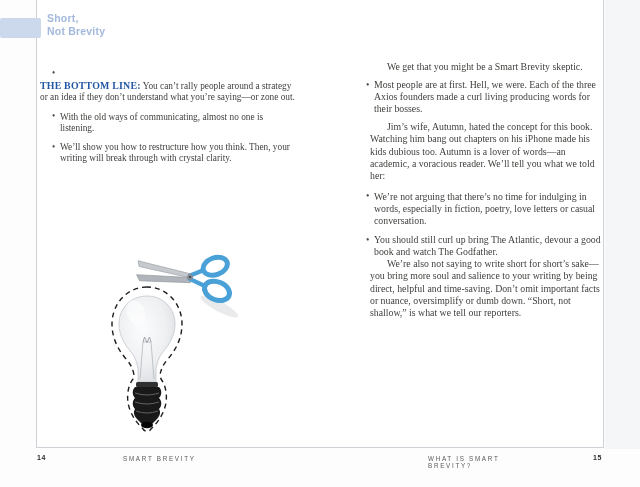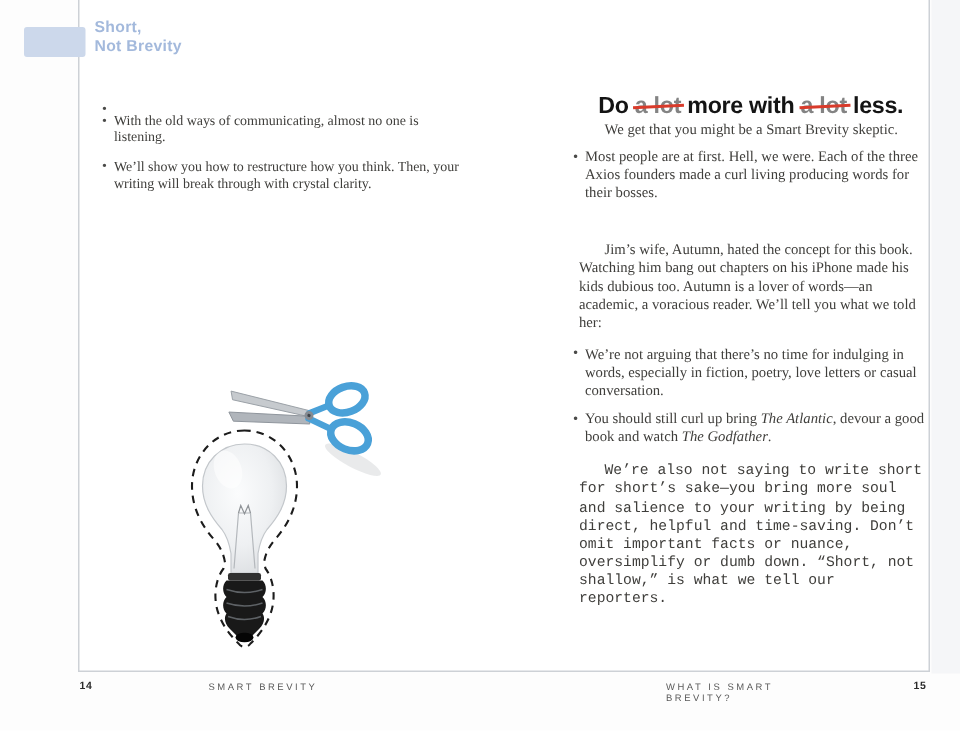--- a/index.html
+++ b/index.html
@@ -1,18 +1,18 @@
 <!DOCTYPE html>
 <html><head>
 <meta charset="utf-8">
 <style>
   html,body{margin:0;padding:0;}
   body{width:640px;height:487px;background:#fdfdfd;overflow:hidden;position:relative;
        font-family:"Liberation Serif",serif;}
-  .stage{position:absolute;left:16px;top:0;width:508px;height:487px;}
+  .stage{position:absolute;left:0;top:0;width:508px;height:487px;}
 
   .outer-right{position:absolute;left:605px;top:0;width:35px;height:449px;background:#f5f6f8;}
   .page-frame{position:absolute;left:36px;top:-2px;width:568px;height:450px;
               border:1px solid #cdd1d6;background:#ffffff;box-sizing:border-box;}
 
   
   .tab{position:absolute;left:0;top:18px;width:41px;height:20px;background:#ccd8eb;border-radius:2px;z-index:2;}
   .chapter-title{position:absolute;left:47px;top:12px;z-index:2;
                  font-family:"Liberation Sans",sans-serif;font-weight:bold;
                  font-size:10.5px;line-height:12.5px;color:#a3b9dc;letter-spacing:.2px;}
@@ -35,25 +35,25 @@
             line-height:20px;color:#141414;text-align:center;margin:0 -10px 0 -12px;
             letter-spacing:-0.2px;white-space:nowrap;}
   .strike{color:#838383;position:relative;white-space:nowrap;}
   .strike::after{content:"";position:absolute;left:-1px;right:-2px;top:48%;height:1.8px;
                  background:#d93b2b;transform:rotate(-3deg);}
   .para{margin:0;text-indent:17px;}
   .p1{}
   .rb{position:relative;margin-left:4px;}
   .rb .marker{position:absolute;left:-8px;top:-0.5px;color:#4a4a48;}
   .rb1{margin-top:6px;}
-  .rp2{margin-top:26px;font-family:Liberation Serif, serif;}
+  .rp2{margin-top:6px;font-family:Liberation Serif, serif;}
   .rb2{margin-top:9px;}
   .rb3{margin-top:7px;}
-  .rp3{margin-top:10px;font-family:Liberation Mono, monospace;}
-  .ital{font-style:italic;}
+  .rp3{}
+  .ital{}
 
   
   .pagenum{position:absolute;top:454px;font-family:"Liberation Sans",sans-serif;
            font-size:7px;font-weight:bold;color:#2b2b2b;letter-spacing:.5px;}
   .pn-left{left:37px;}
   .pn-right{left:593px;}
   .runhead{position:absolute;top:455px;font-family:"Liberation Sans",sans-serif;
            font-size:6.3px;letter-spacing:1.7px;color:#5a5a5a;}
   .rh-left{left:123px;}
   .rh-right{left:428px;}
@@ -69,20 +69,23 @@
   <div class="tab"></div>
   <div class="chapter-title">
     <div>Short,</div>
     <div>Not Brevity</div>
   </div>
 
   <div class="left-col">
     <div class="bullet first">
       <span class="marker">•</span>
     </div>
+    <p class="bottomline">
+      <span class="bl-label">THE BOTTOM LINE:</span><span> You can’t rally people around a strategy or an idea if they don’t understand what you’re saying—or zone out.</span>
+    </p>
     <div class="bullet">
       <span class="marker">•</span>
       <span>With the old ways of communicating, almost no one is listening.</span>
     </div>
     <div class="bullet">
       <span class="marker">•</span>
       <span>We’ll show you how to restructure how you think. Then, your writing will break through with crystal clarity.</span>
     </div>
   </div>
 
@@ -124,21 +127,20 @@
       <path d="M 0,-1.5 L 12,-9" stroke="#4aa1d8" stroke-width="4.2" stroke-linecap="round" fill="none"></path>
       <path d="M 0,2 L 15,6" stroke="#4aa1d8" stroke-width="4.2" stroke-linecap="round" fill="none"></path>
       <ellipse cx="23" cy="-15" rx="12.5" ry="8.5" fill="none" stroke="#4aa1d8" stroke-width="5" transform="rotate(-30 23 -15)"></ellipse>
       <ellipse cx="29" cy="9" rx="13" ry="9" fill="none" stroke="#4aa1d8" stroke-width="5" transform="rotate(12 29 9)"></ellipse>
       <circle cx="0" cy="0" r="3" fill="#868c93"></circle>
       <circle cx="0" cy="0" r="1.1" fill="#3f444a"></circle>
     </g>
   </svg>
 
   <div class="right-col">
-    <h1 class="headline"><span>Do </span><span class="strike">a lot</span><span> more with </span><span class="strike">a lot</span><span> less.</span></h1>
 
     <p class="para p1">We get that you might be a Smart Brevity skeptic.</p>
 
     <div class="rb rb1">
       <span class="marker">•</span>
       <span>Most people are at first. Hell, we were. Each of the three Axios founders made a curl living producing words for their bosses.</span>
     </div>
 
     <p class="para rp2">Jim’s wife, Autumn, hated the concept for this book. Watching him bang out chapters on his iPhone made his kids dubious too. Autumn is a lover of words—an academic, a voracious reader. We’ll tell you what we told her:</p>
 

